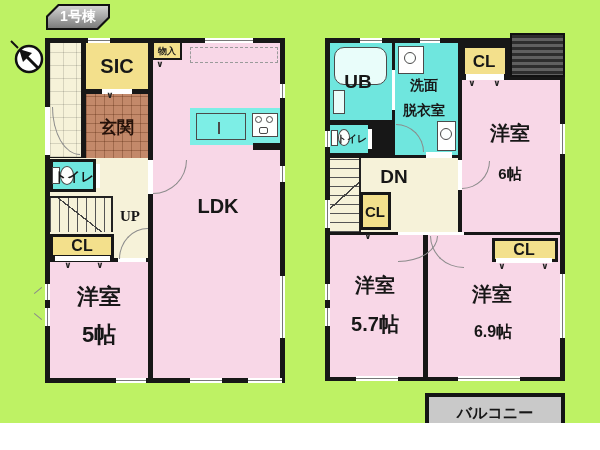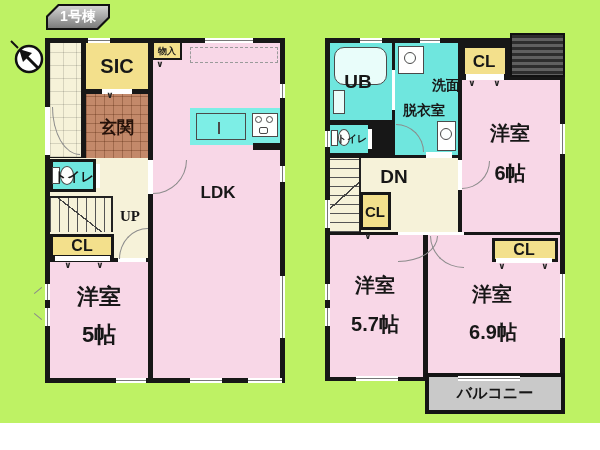--- a/index.html
+++ b/index.html
@@ -122,37 +122,37 @@
   <div class="tick" style="left:33px;top:316px;transform:rotate(40deg);"></div>
 
   <span class="lbl" style="left:117px;top:66px;font-size:20px;">SIC</span>
   <span class="lbl" style="left:117px;top:127px;font-size:17px;color:#26120a;">玄関</span>
   <span class="lbl" style="left:74px;top:176px;font-size:13px;">トイレ</span>
   <span class="lbl" style="left:167px;top:51px;font-size:9px;">物入</span>
   <span class="lbl" style="left:130px;top:216px;font-size:15px;font-family:Liberation Serif, serif;">UP</span>
   <span class="lbl" style="left:82px;top:246px;font-size:16px;">CL</span>
   <span class="lbl" style="left:99px;top:297px;font-size:22px;">洋室</span>
   <span class="lbl" style="left:99px;top:335px;font-size:22px;">5帖</span>
-  <span class="lbl" style="left:218px;top:192px;font-size:17px;">LDK</span>
+  <span class="lbl" style="left:218px;top:206px;font-size:20px;">LDK</span>
 
   <div class="abs base" style="left:325px;top:38px;width:240px;height:343px;"></div>
 
   <div class="abs cyan" style="left:330px;top:43px;width:62px;height:77px;"></div>
   <div class="abs cyan" style="left:395px;top:43px;width:63px;height:112px;"></div>
   <div class="abs yellow" style="left:462px;top:45px;width:46px;height:32px;border:3px solid #171717;"></div>
   <div class="abs pink" style="left:462px;top:80px;width:98px;height:152px;"></div>
   <div class="abs cyan" style="left:330px;top:125px;width:38px;height:28px;"></div>
   <div class="abs cream" style="left:330px;top:158px;width:128px;height:74px;"></div>
   <div class="abs stairs2" style="left:330px;top:158px;width:31px;height:74px;border-right:2px solid #222;"></div>
   <div class="abs yellow" style="left:360px;top:192px;width:31px;height:38px;border:3px solid #171717;"></div>
   <div class="abs pink" style="left:330px;top:235px;width:93px;height:142px;"></div>
   <div class="abs pink" style="left:428px;top:235px;width:132px;height:142px;"></div>
   <div class="abs yellow" style="left:492px;top:238px;width:66px;height:24px;border:3px solid #171717;"></div>
   <div class="abs hatch" style="left:510px;top:33px;width:55px;height:44px;"></div>
-  <div class="abs balcony" style="left:425px;top:373px;width:140px;height:41px;">
+  <div class="abs balcony" style="left:425px;top:393px;width:140px;height:41px;">
     <span style="font-size:15px;font-weight:700;">バルコニー</span>
   </div>
 
   <div class="fx" style="left:334px;top:47px;width:53px;height:38px;border-radius:10px;background:#e9fdfa;"></div>
   <div class="fx" style="left:333px;top:90px;width:12px;height:24px;background:#e9fdfa;"></div>
   <div class="fx" style="left:398px;top:46px;width:26px;height:28px;background:#fff;"></div>
   <div class="fx circ" style="left:404px;top:52px;width:12px;height:12px;"></div>
   <div class="fx" style="left:437px;top:121px;width:19px;height:30px;background:#fff;"></div>
   <div class="fx circ" style="left:440px;top:128px;width:12px;height:12px;"></div>
   <div class="fx" style="left:331px;top:130px;width:7px;height:16px;"></div>
@@ -182,28 +182,28 @@
   <div class="abs arc br" style="left:398px;top:236px;width:40px;height:26px;"></div>
   <div class="abs arc bl" style="left:430px;top:236px;width:34px;height:32px;"></div>
 
   <span class="vmark" style="left:472px;top:78px;">∨</span>
   <span class="vmark" style="left:497px;top:78px;">∨</span>
   <span class="vmark" style="left:368px;top:231px;">∨</span>
   <span class="vmark" style="left:502px;top:261px;">∨</span>
   <span class="vmark" style="left:545px;top:261px;">∨</span>
 
   <span class="lbl" style="left:358px;top:81px;font-size:19px;">UB</span>
-  <span class="lbl" style="left:424px;top:85px;font-size:14px;margin-left:22px;">洗面</span>
+  <span class="lbl" style="left:424px;top:85px;font-size:14px;">洗面</span>
   <span class="lbl" style="left:424px;top:110px;font-size:14px;">脱衣室</span>
   <span class="lbl" style="left:484px;top:61px;font-size:17px;">CL</span>
   <span class="lbl" style="left:510px;top:133px;font-size:20px;">洋室</span>
-  <span class="lbl" style="left:510px;top:173px;font-size:20px;">6帖</span>
+  <span class="lbl" style="left:510px;top:173px;font-size:15px;">6帖</span>
   <span class="lbl" style="left:352px;top:139px;font-size:10px;">トイレ</span>
   <span class="lbl" style="left:394px;top:176px;font-size:19px;">DN</span>
   <span class="lbl" style="left:375px;top:211px;font-size:15px;">CL</span>
   <span class="lbl" style="left:375px;top:285px;font-size:20px;">洋室</span>
   <span class="lbl" style="left:375px;top:324px;font-size:20px;">5.7帖</span>
   <span class="lbl" style="left:492px;top:294px;font-size:20px;">洋室</span>
-  <span class="lbl" style="left:493px;top:332px;font-size:20px;">6.9帖</span>
+  <span class="lbl" style="left:493px;top:332px;font-size:16px;">6.9帖</span>
   <span class="lbl" style="left:524px;top:250px;font-size:16px;">CL</span>
 
 
 </div>
 
 </body></html>

